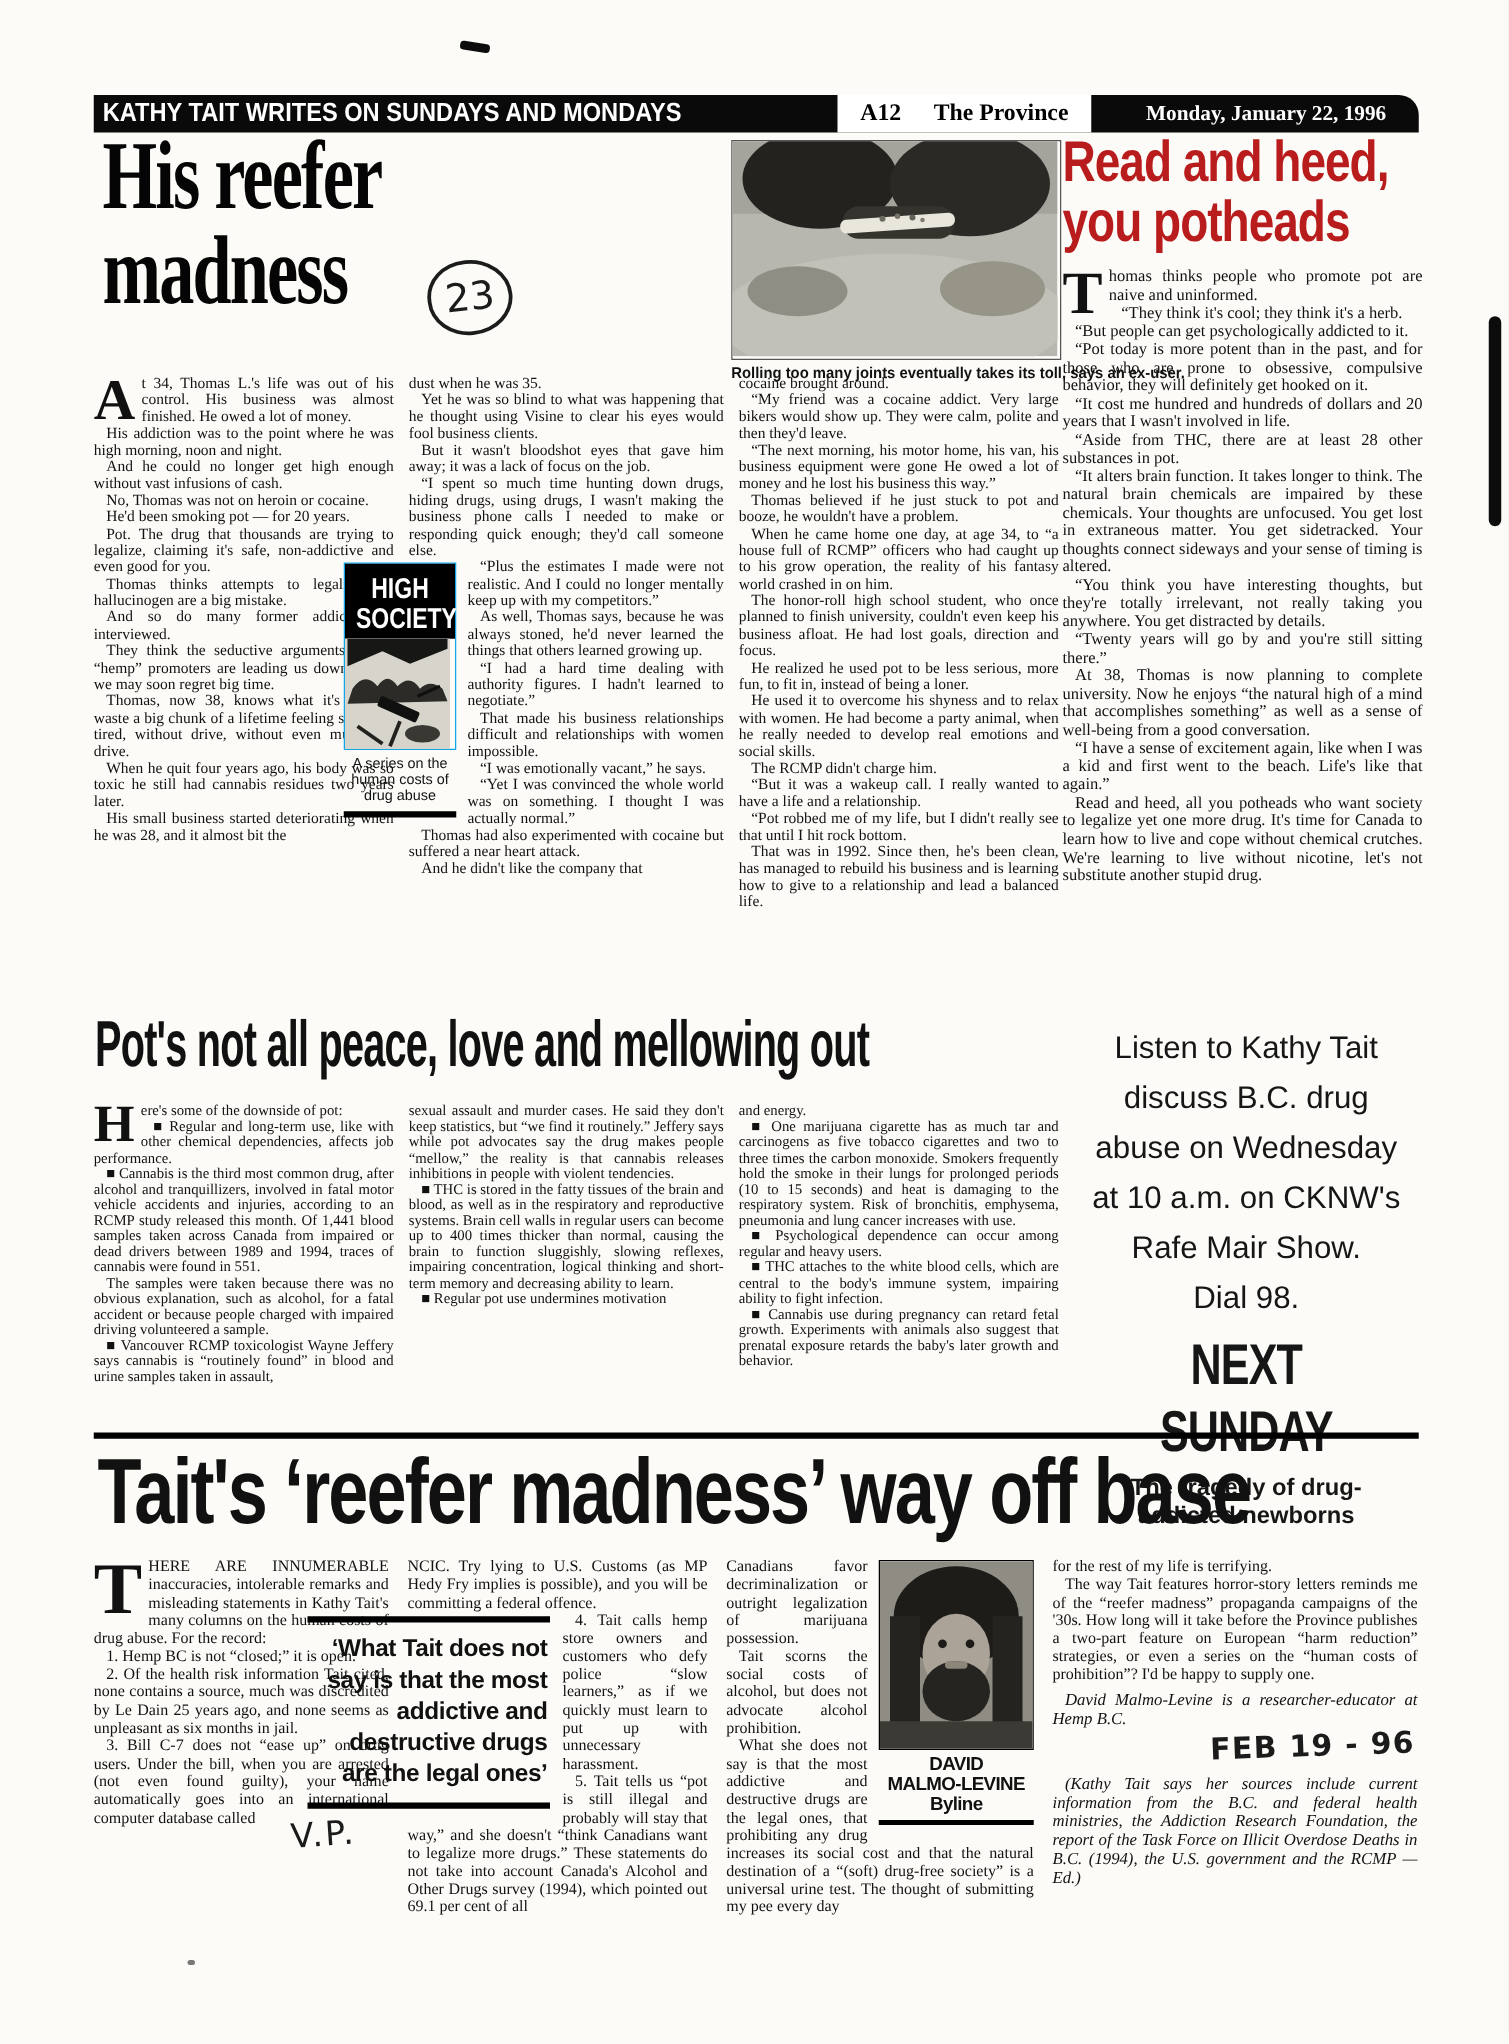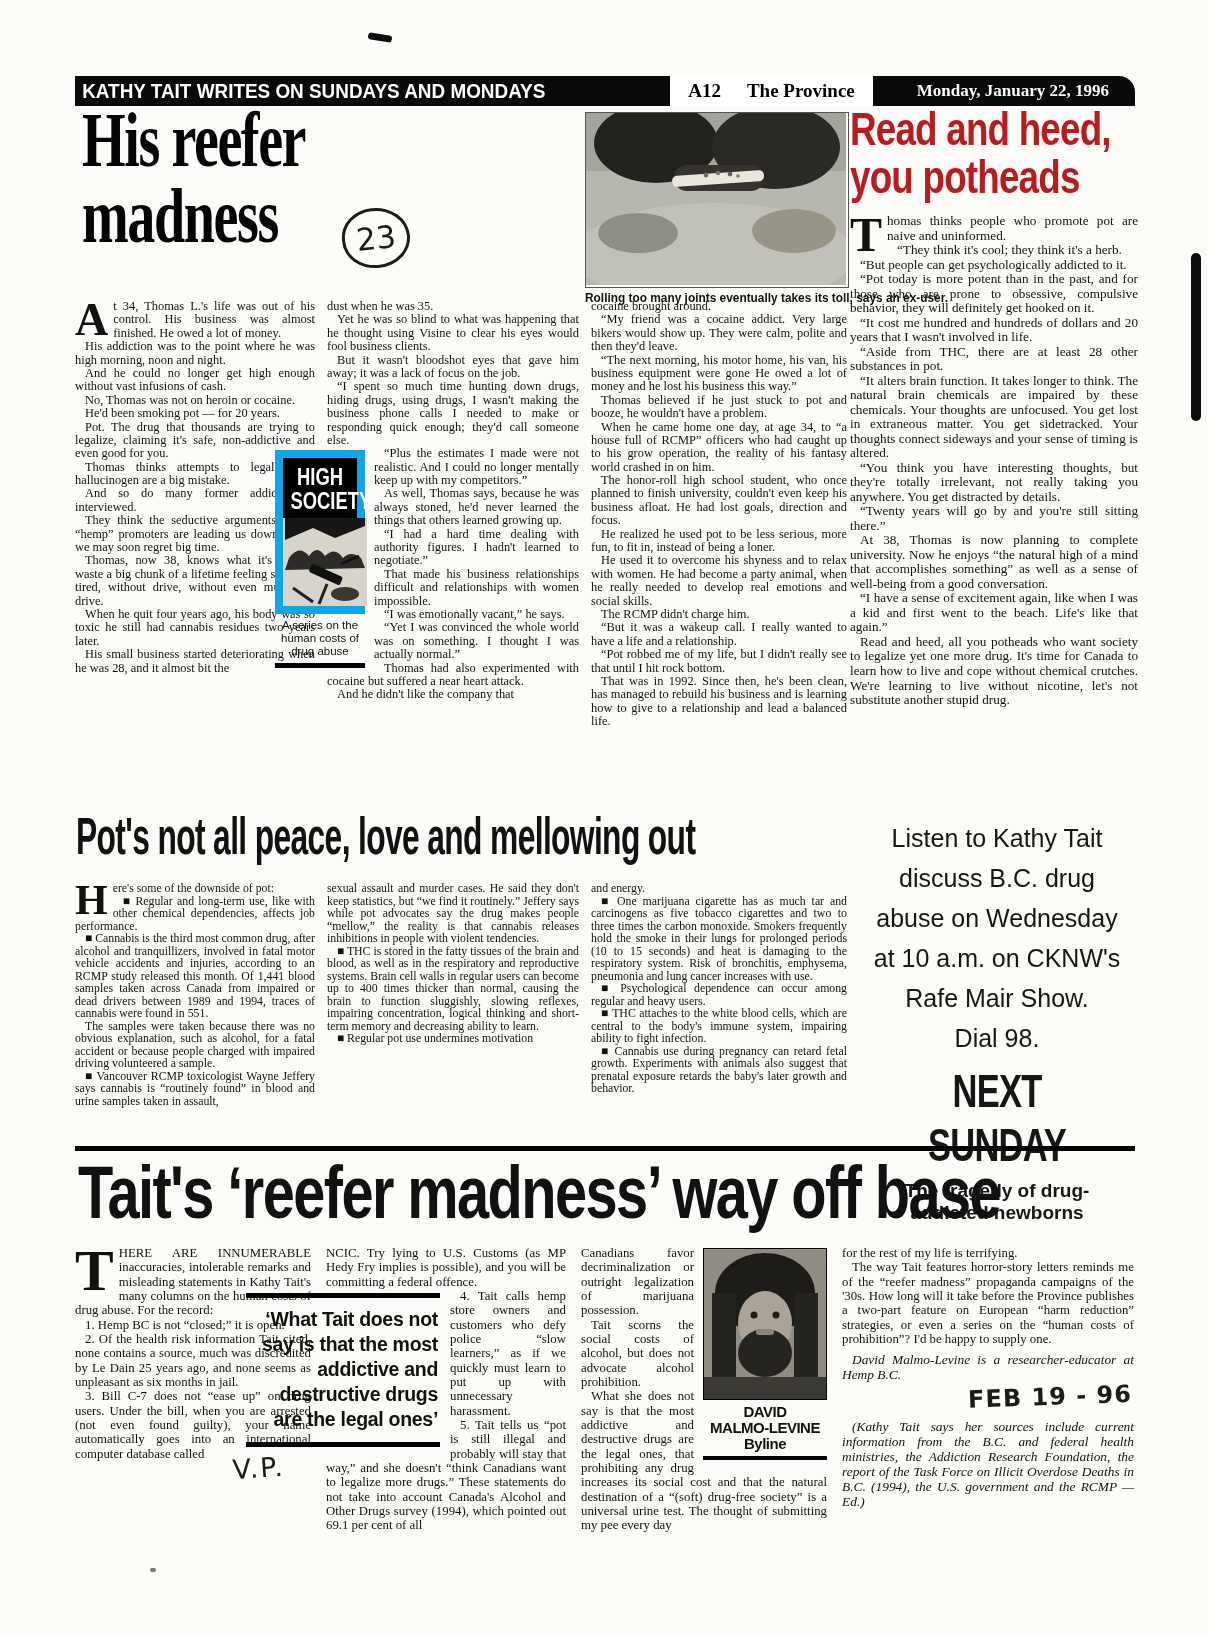--- a/index.html
+++ b/index.html
@@ -56,21 +56,21 @@
   .dcap{float:left;font-weight:bold;font-family:"Liberation Serif",serif;line-height:0.75;
         padding:3px 5px 0 0;}
   .dc-lead{font-size:46px;}
   .dc-rh{font-size:48px;}
   .dc-pot{font-size:42px;}
   .dc-tait{font-size:58px;}
   .ital{font-style:italic;font-size:13.4px;}
   .gap{margin-top:6px;}
   
   .hs-float{float:left;width:90px;margin:3px 9px 5px -52px;}
-  .hs-box{border:8px solid #0ea5e9;}
+  .hs-box{border:1px solid #0ea5e9;}
   .hs-title{background:#000;color:#fff;text-align:center;padding:8px 0 5px;}
   .hs-title span{display:block;font-family:"Liberation Sans",sans-serif;font-weight:bold;
                  font-size:23px;line-height:1.02;transform:scaleX(0.8);transform-origin:center top;}
   .hs-art svg{display:block;background:#d6d4cb;}
   .hs-caption{font-family:"Liberation Sans",sans-serif;font-size:11.5px;line-height:1.12;
               text-align:center;padding:5px 1px;}
   .hs-rule{height:5px;background:#000;}
   
   .promo{position:absolute;left:856px;top:824px;width:282px;text-align:center;
          font-family:"Liberation Sans",sans-serif;color:#161616;}

